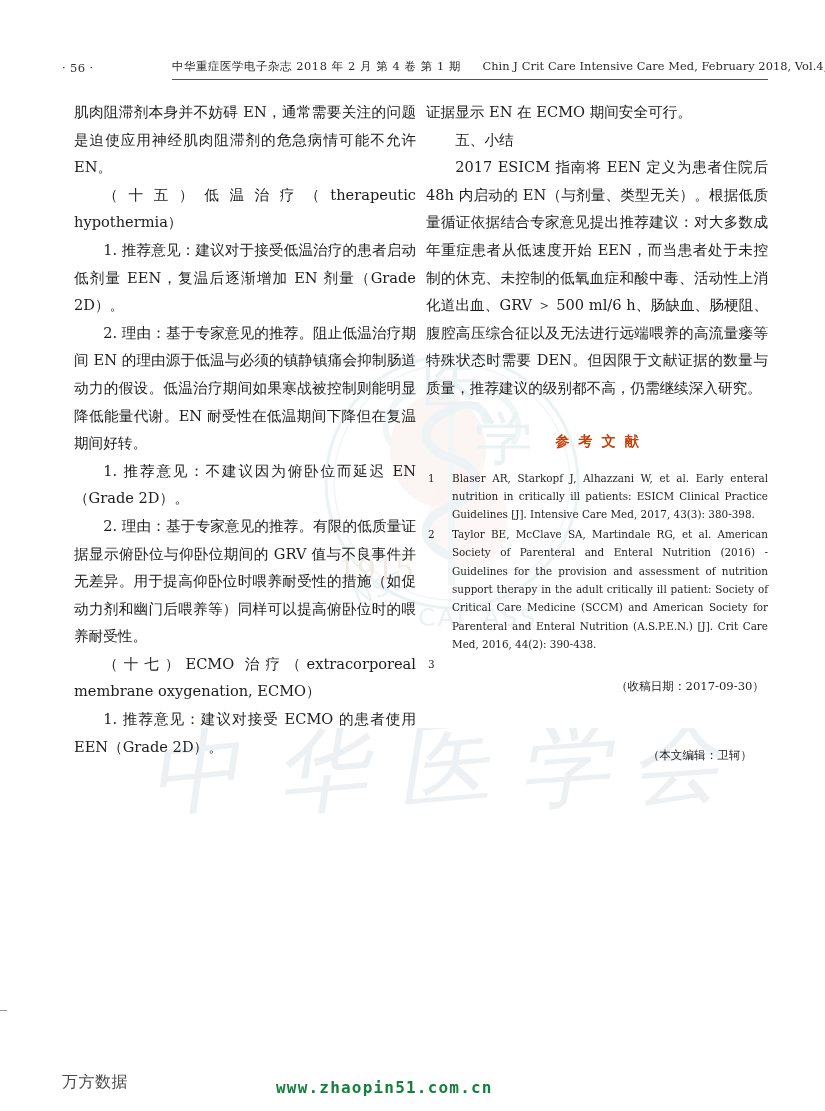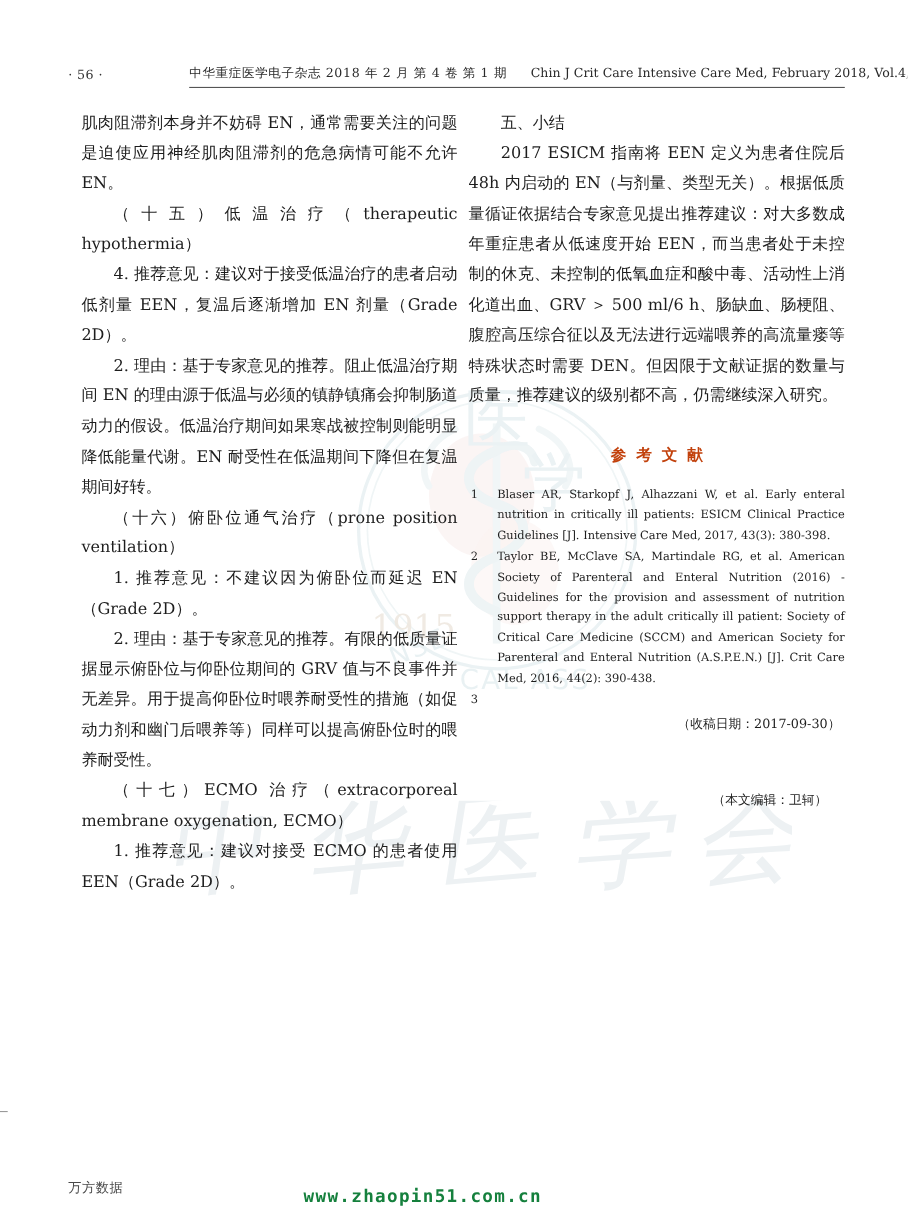--- a/index.html
+++ b/index.html
@@ -168,21 +168,21 @@
     z-index: 2;
     white-space: nowrap;
   }
 
   
   .wanfang {
     position: absolute;
     left: 62px;
     top: 1072px;
     font-family: "DejaVu Serif", "Liberation Serif", serif;
-    font-size: 12px;
+    font-size: 16px;
     color: #4a4a4a;
     letter-spacing: 0.5px;
     z-index: 3;
   }
   .site-url {
     position: absolute;
     left: 276px;
     top: 1078px;
     font-family: "DejaVu Sans Mono", "Liberation Mono", monospace;
     font-size: 16px;
@@ -253,30 +253,30 @@
       <span style="display:inline-block;width:14px"></span>
       <span class="en">Chin J Crit Care Intensive Care Med, February 2018, Vol.4, No.1</span>
     </div>
   </div>
 
   <div class="columns">
 
     <div class="col col-left">
       <p class="cn-body">肌肉阻滞剂本身并不妨碍 EN，通常需要关注的问题是迫使应用神经肌肉阻滞剂的危急病情可能不允许 EN。</p>
       <p class="cn-body ind">（十五）低温治疗（therapeutic hypothermia）</p>
-      <p class="cn-body ind">4. 推荐意见：建议对于接受低温治疗的患者启动低剂量 EEN，复温后逐渐增加 EN 剂量（Grade 2D）。</p>
+      <p class="cn-body ind">1. 推荐意见：建议对于接受低温治疗的患者启动低剂量 EEN，复温后逐渐增加 EN 剂量（Grade 2D）。</p>
       <p class="cn-body ind">2. 理由：基于专家意见的推荐。阻止低温治疗期间 EN 的理由源于低温与必须的镇静镇痛会抑制肠道动力的假设。低温治疗期间如果寒战被控制则能明显降低能量代谢。EN 耐受性在低温期间下降但在复温期间好转。</p>
-      <p class="cn-body ind">（十六）俯卧位通气治疗（prone position ventilation）</p>
       <p class="cn-body ind">1. 推荐意见：不建议因为俯卧位而延迟 EN（Grade 2D）。</p>
       <p class="cn-body ind">2. 理由：基于专家意见的推荐。有限的低质量证据显示俯卧位与仰卧位期间的 GRV 值与不良事件并无差异。用于提高仰卧位时喂养耐受性的措施（如促动力剂和幽门后喂养等）同样可以提高俯卧位时的喂养耐受性。</p>
       <p class="cn-body ind">（十七）ECMO 治疗（extracorporeal membrane oxygenation, ECMO）</p>
       <p class="cn-body ind">1. 推荐意见：建议对接受 ECMO 的患者使用 EEN（Grade 2D）。</p>
     </div>
 
     <div class="col col-right">
+      <p class="cn-body">证据显示 EN 在 ECMO 期间安全可行。</p>
       <p class="cn-body ind">五、小结</p>
       <p class="cn-body ind">2017 ESICM 指南将 EEN 定义为患者住院后 48h 内启动的 EN（与剂量、类型无关）。根据低质量循证依据结合专家意见提出推荐建议：对大多数成年重症患者从低速度开始 EEN，而当患者处于未控制的休克、未控制的低氧血症和酸中毒、活动性上消化道出血、GRV ＞ 500 ml/6 h、肠缺血、肠梗阻、腹腔高压综合征以及无法进行远端喂养的高流量瘘等特殊状态时需要 DEN。但因限于文献证据的数量与质量，推荐建议的级别都不高，仍需继续深入研究。</p>
 
       <div class="ref-title">参考文献</div>
 
       <ul class="ref-list">
         <li class="ref-item">
           <span class="ref-num">1</span>
           <span>Blaser AR, Starkopf J, Alhazzani W, et al. Early enteral nutrition in critically ill patients: ESICM Clinical Practice Guidelines [J]. Intensive Care Med, 2017, 43(3): 380-398.</span>
         </li>

